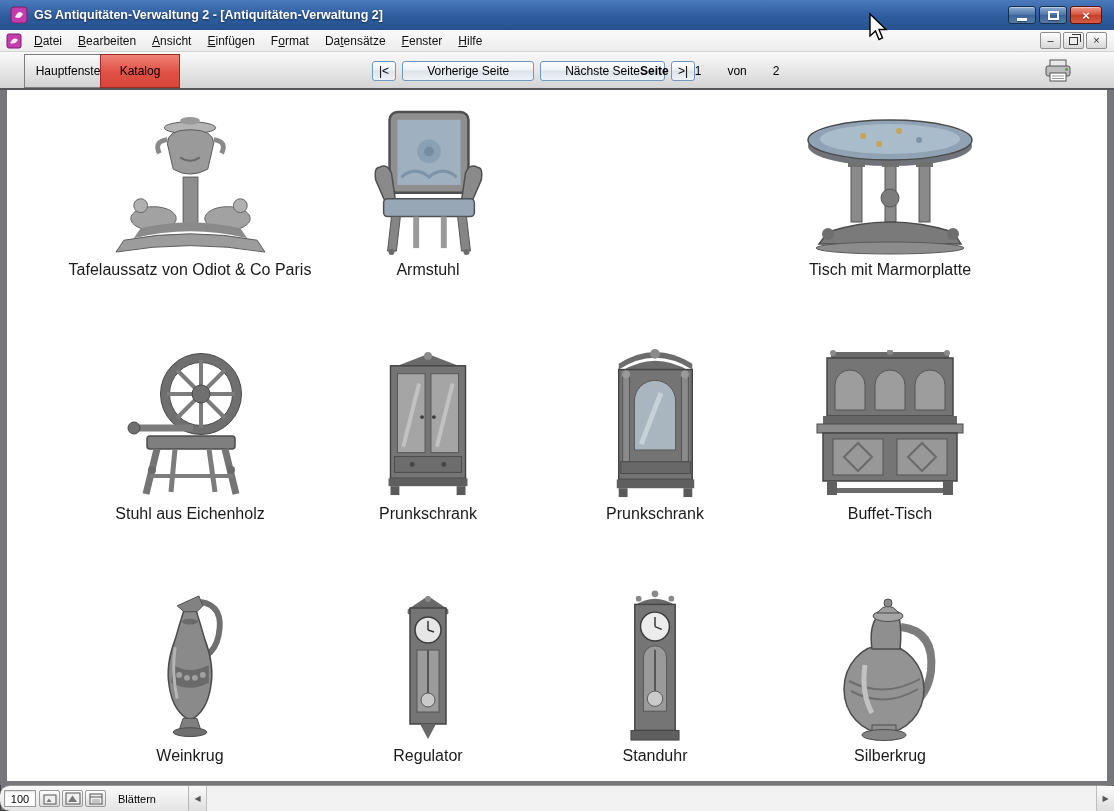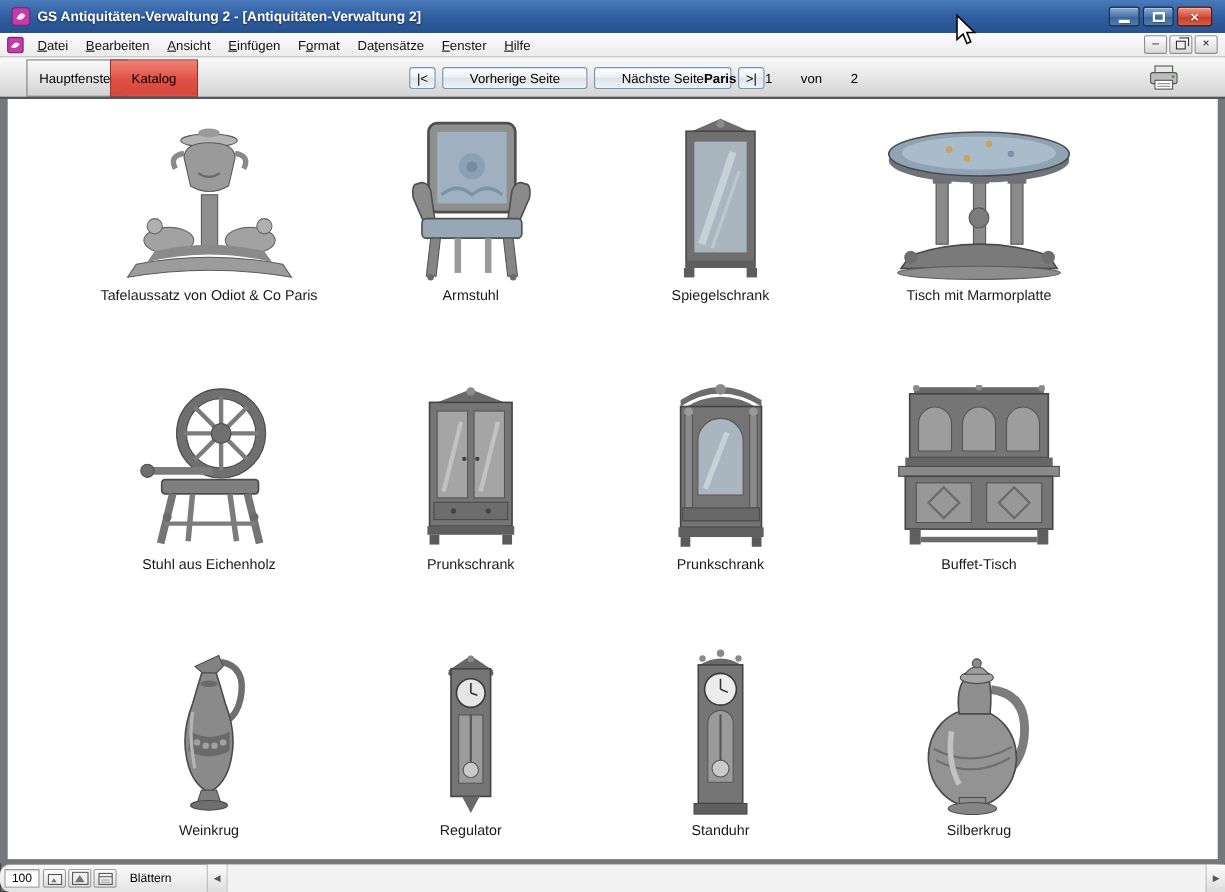--- a/index.html
+++ b/index.html
@@ -45,21 +45,21 @@
   .pi-label { font-weight: bold; margin-right: 26px; }
   .pi-val { margin-right: 26px; }
   .pi-of { margin-right: 26px; }
   .print-btn { position: absolute; right: 40px; top: 6px; width: 32px; height: 26px; display: flex; align-items: center; justify-content: center; }
 
   
   .content-frame { flex: 1 1 auto; background: #76777b; padding: 0 7px 4px 7px; position: relative; }
   .page { background: #fff; width: 1100px; height: 100%; position: relative; }
   .cell { position: absolute; width: 230px; height: 176px; display: flex; flex-direction: column; align-items: center; }
   .cell .img { height: 152px; width: 100%; display: flex; align-items: flex-end; justify-content: center; }
-  .cell .caption { height: 16px; padding-top: 5px; font-size: 13px; color: #1a1a1a; white-space: nowrap; }
+  .cell .caption { height: 16px; padding-top: 5px; font-size: 16px; color: #1a1a1a; white-space: nowrap; }
   .col1 { left: 68px; } .col2 { left: 306px; } .col3 { left: 533px; } .col4 { left: 768px; }
   .r1 { top: 14px; } .r2 { top: 258px; } .r3 { top: 500px; }
 
   
   .statusbar { height: 26px; background: linear-gradient(#fafafa, #e4e4e4); border-top: 1px solid #979797; display: flex; align-items: center; padding: 0 0 0 4px; flex: 0 0 auto; border-radius: 10px; }
   .zoom-box { width: 32px; height: 17px; background: #fff; border: 1px solid #9a9a9a; box-shadow: inset 0 1px 2px rgba(0,0,0,.15); font-size: 11px; display: flex; align-items: center; justify-content: center; margin-right: 3px; }
   .sb-btn { width: 21px; height: 17px; border: 1px solid #9a9a9a; border-radius: 2px; background: linear-gradient(#fdfdfd, #dcdcdc); display: flex; align-items: center; justify-content: center; margin-right: 2px; }
   .mode-box { width: 76px; height: 17px; font-size: 11px; display: flex; align-items: center; padding-left: 10px; color: #000; margin-right: 4px; }
   .hscroll { flex: 1 1 auto; height: 100%; display: flex; align-items: stretch; border-left: 1px solid #b5b5b5; }
   .scroll-arrow { width: 18px; display: flex; align-items: center; justify-content: center; font-size: 8px; color: #555; background: linear-gradient(#fbfbfb, #dedede); border-right: 1px solid #bdbdbd; }
@@ -122,21 +122,21 @@
   <div class="toolbar">
     <div class="tab tab-haupt">Hauptfenster</div>
     <div class="tab tab-katalog">Katalog</div>
     <div class="nav-group">
       <button class="navbtn small">|&lt;</button>
       <button class="navbtn">Vorherige Seite</button>
       <button class="navbtn">Nächste Seite</button>
       <button class="navbtn small">&gt;|</button>
     </div>
     <div class="page-info">
-      <span class="pi-label">Paris</span>
+      <span class="pi-label">Seite</span>
       <span class="pi-val">1</span>
       <span class="pi-of">von</span>
       <span class="pi-val">2</span>
     </div>
     <div class="print-btn">
       <svg width="28" height="24" viewBox="0 0 28 24">
         <rect x="6" y="1" width="16" height="7" fill="#e8e8e8" stroke="#555"></rect>
         <rect x="2" y="7" width="24" height="10" rx="2" fill="#bdbdbd" stroke="#555"></rect>
         <rect x="6" y="14" width="16" height="8" fill="#ffffff" stroke="#555"></rect>
         <line x1="8" y1="17" x2="20" y2="17" stroke="#999"></line>
@@ -185,36 +185,20 @@
             <rect x="70" y="110" width="6" height="32" fill="#9a9a9a"></rect>
             <path d="M20 110 L16 145 L25 145 L29 110 Z" fill="#858585" stroke="#555"></path>
             <path d="M96 110 L100 145 L91 145 L87 110 Z" fill="#858585" stroke="#555"></path>
             <circle cx="20" cy="146" r="3" fill="#6a6a6a"></circle>
             <circle cx="96" cy="146" r="3" fill="#6a6a6a"></circle>
           </svg>
         </div>
         <div class="caption">Armstuhl</div>
       </div>
 
-      <div class="cell col3 r1">
-        <div class="img">
-          <svg width="80" height="150" viewBox="0 0 80 158">
-            <path d="M8 16 L40 2 L72 16 Z" fill="#6d6d6d"></path>
-            <circle cx="40" cy="7" r="4" fill="#8a8a8a"></circle>
-            <rect x="7" y="14" width="66" height="130" fill="#6f6f6f" stroke="#464646" stroke-width="1.5"></rect>
-            <rect x="15" y="24" width="50" height="106" fill="#a9b6bf"></rect>
-            <path d="M22 122 L52 34" stroke="#c7d2d8" stroke-width="7"></path>
-            <path d="M32 126 L58 52" stroke="#bcc8cf" stroke-width="3"></path>
-            <rect x="7" y="138" width="66" height="7" fill="#5f5f5f"></rect>
-            <rect x="5" y="145" width="10" height="9" fill="#5d5d5d"></rect>
-            <rect x="65" y="145" width="10" height="9" fill="#5d5d5d"></rect>
-          </svg>
-        </div>
-        <div class="caption">Spiegelschrank</div>
-      </div>
 
       <div class="cell col4 r1">
         <div class="img">
           <svg width="175" height="140" viewBox="0 0 175 140">
             <ellipse cx="87" cy="30" rx="82" ry="20" fill="#70747a"></ellipse>
             <ellipse cx="87" cy="24" rx="82" ry="20" fill="#8fa3b5" stroke="#4a4a4a" stroke-width="1.5"></ellipse>
             <ellipse cx="87" cy="23" rx="70" ry="15" fill="#a9bccb"></ellipse>
             <circle cx="60" cy="20" r="3" fill="#c9a35a"></circle>
               <circle cx="96" cy="15" r="3" fill="#c9a35a"></circle>
             <circle cx="116" cy="24" r="3" fill="#7d93a8"></circle>

